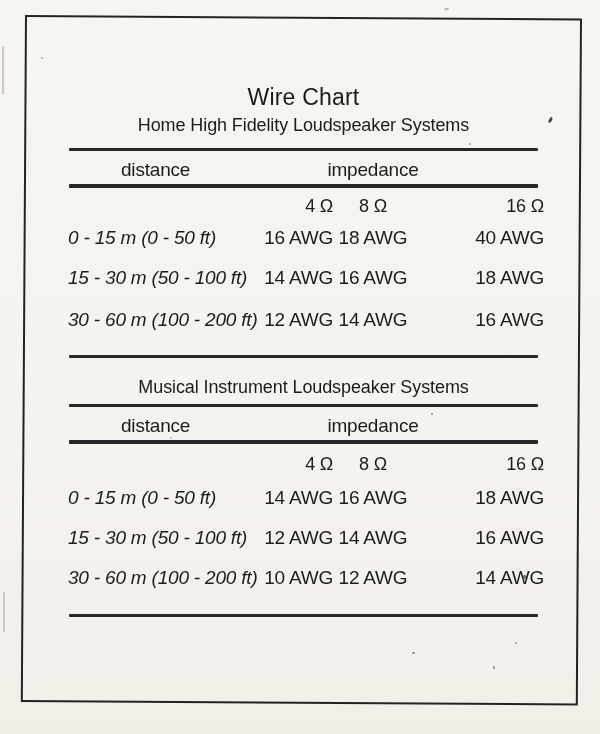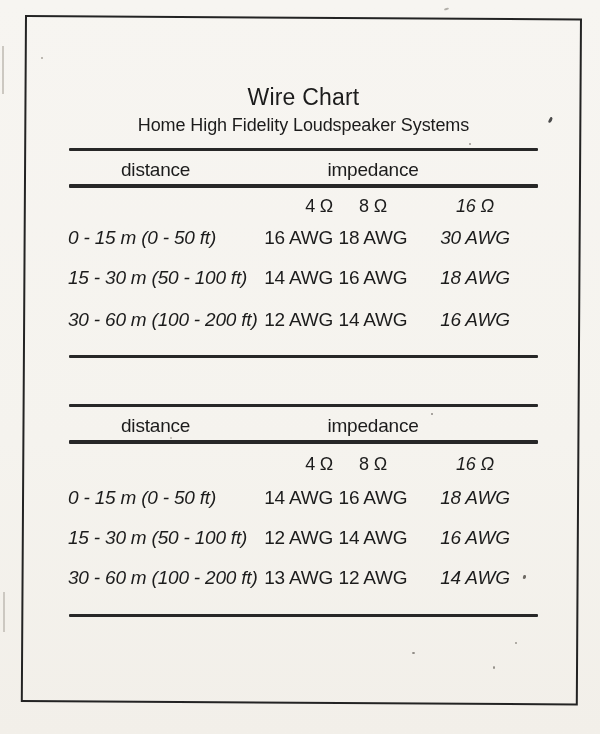--- a/index.html
+++ b/index.html
@@ -74,21 +74,21 @@
     position: absolute;
     line-height: 26px;
     font-size: 19px;
     letter-spacing: -0.2px;
     white-space: nowrap;
   }
   .hdr { left: 50px; margin-left: 46px; }
   .dist { left: 43px; font-style: italic; }
   .c1 { left: 208px; width: 100px; text-align: right; }
   .c2 { left: 298px; width: 100px; text-align: center; }
-  .c3 { left: 400px; width: 100px; text-align: center; font-style: italic; }
+  .c3 { left: 419px; width: 100px; text-align: right; }
   .ohm { font-size: 18px; }
   .speck {
     position: absolute;
     border-radius: 50%;
   }
   .edge-mark {
     position: absolute;
     background: #ccc8c1;
   }
 </style>
@@ -120,39 +120,40 @@
     <div class="trow" style="top:176px;">
       <span class="cell c1 ohm">4 Ω</span>
       <span class="cell c2 ohm">8 Ω</span>
       <span class="cell c3 ohm">16 Ω</span>
     </div>
 
     <div class="trow" style="top:208px;">
       <span class="cell dist">0 - 15 m (0 - 50 ft)</span>
       <span class="cell c1">16 AWG</span>
       <span class="cell c2">18 AWG</span>
-      <span class="cell c3">30 AWG</span>
+      <span class="cell c3">40 AWG</span>
     </div>
 
     <div class="trow" style="top:248px;">
       <span class="cell dist">15 - 30 m (50 - 100 ft)</span>
       <span class="cell c1">14 AWG</span>
       <span class="cell c2">16 AWG</span>
       <span class="cell c3">18 AWG</span>
     </div>
 
     <div class="trow" style="top:290px;">
       <span class="cell dist">30 - 60 m (100 - 200 ft)</span>
       <span class="cell c1">12 AWG</span>
       <span class="cell c2">14 AWG</span>
       <span class="cell c3">16 AWG</span>
     </div>
 
     <div class="rule" style="top:338px;height:3px;"></div>
 
+    <div class="subtitle" style="top:358px;">Musical Instrument Loudspeaker Systems</div>
 
     <div class="rule" style="top:387px;height:3px;"></div>
 
     <div class="trow" style="top:396px;">
       <span class="cell hdr">distance</span>
       <span class="cell c2">impedance</span>
     </div>
 
     <div class="rule" style="top:423px;height:4px;"></div>
 
@@ -171,21 +172,21 @@
 
     <div class="trow" style="top:508px;">
       <span class="cell dist">15 - 30 m (50 - 100 ft)</span>
       <span class="cell c1">12 AWG</span>
       <span class="cell c2">14 AWG</span>
       <span class="cell c3">16 AWG</span>
     </div>
 
     <div class="trow" style="top:548px;">
       <span class="cell dist">30 - 60 m (100 - 200 ft)</span>
-      <span class="cell c1">13 AWG</span>
+      <span class="cell c1">10 AWG</span>
       <span class="cell c2">12 AWG</span>
       <span class="cell c3">14 AWG</span>
     </div>
 
     <div class="rule" style="top:597px;height:3px;"></div>
 
     <div class="speck" style="left:524px;top:100px;width:3px;height:6px;background:#4d4d4d;border-radius:40% 60% 60% 40%;transform:rotate(28deg);"></div>
     <div class="speck" style="left:444px;top:126px;width:2px;height:2px;background:#9a968f;"></div>
     <div class="speck" style="left:16px;top:40px;width:2px;height:2px;background:#a8a49d;"></div>
     <div class="speck" style="left:145px;top:420px;width:2px;height:2px;background:#b6b2ab;"></div>

